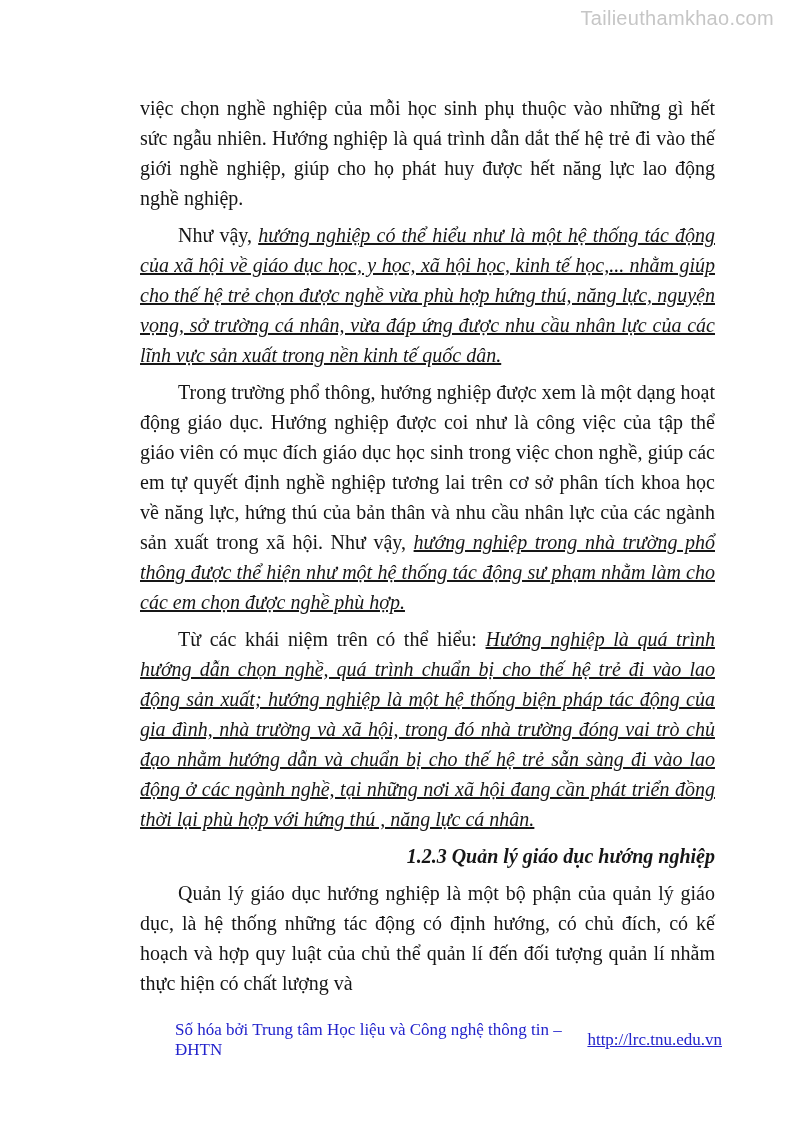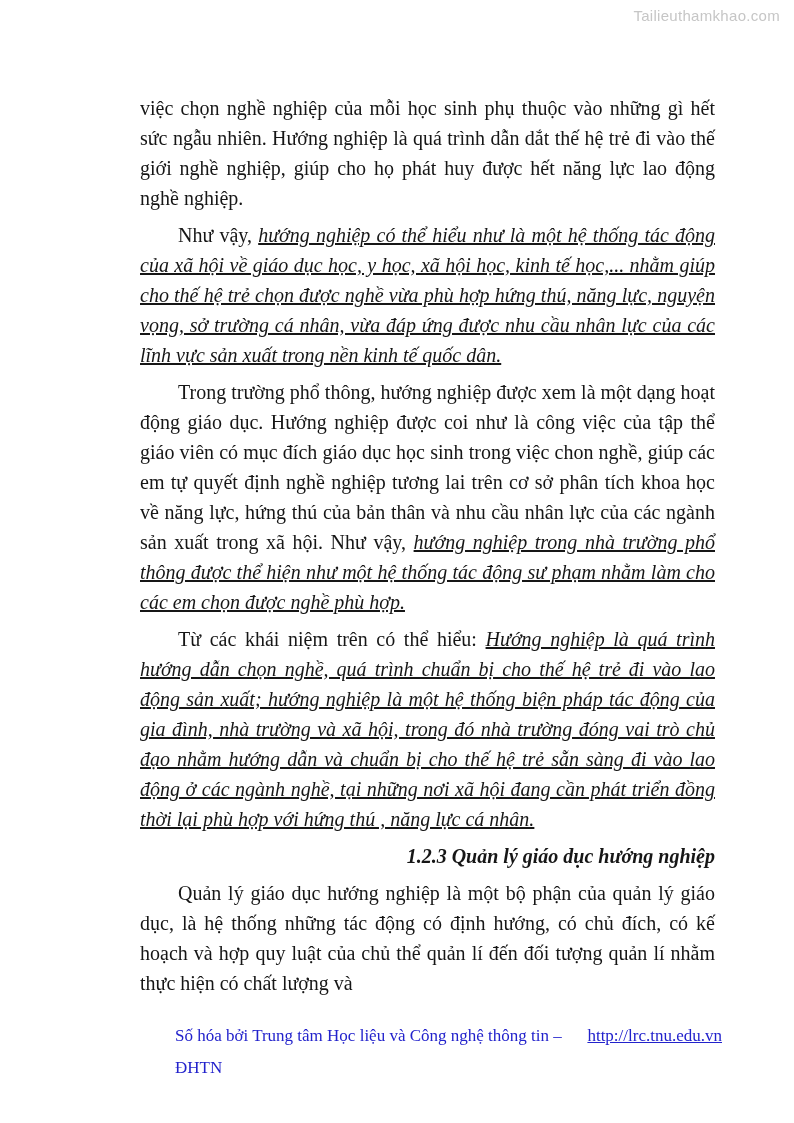--- a/index.html
+++ b/index.html
@@ -10,23 +10,23 @@
     width: 794px;
     height: 1123px;
     background: #ffffff;
     overflow: hidden;
     font-family: "Liberation Serif", serif;
   }
 
   .watermark {
     position: absolute;
     top: 7px;
-    right: 14px;
+    right: 20px;
     font-family: "Liberation Sans", sans-serif;
-    font-size: 15px;
+    font-size: 20px;
     letter-spacing: 0.3px;
     color: var(--watermark-gray, #c6c6c6);
     user-select: none;
   }
 
   .doc-body {
     position: absolute;
     left: 133px;
     top: 86px;
     width: 589px;
@@ -44,23 +44,23 @@
   .run-italic { font-style: italic; text-decoration: underline; }
   .run-bold-italic { font-style: italic; font-weight: bold; }
 
   .footer {
     position: absolute;
     left: 133px;
     top: 1020px;
     width: 589px;
     display: flex;
     justify-content: space-between;
-    align-items: flex-start;
+    align-items: center;
     font-size: 17px;
-    line-height: 32px;
+    line-height: 20px;
     color: var(--footer-blue, #2222cc);
   }
   .footer .credit { margin-left: 42px; }
   .footer .link {
     color: var(--footer-blue, #2222cc);
     text-decoration: underline;
     cursor: pointer;
     margin-left: 12px;
   }
 </style>

